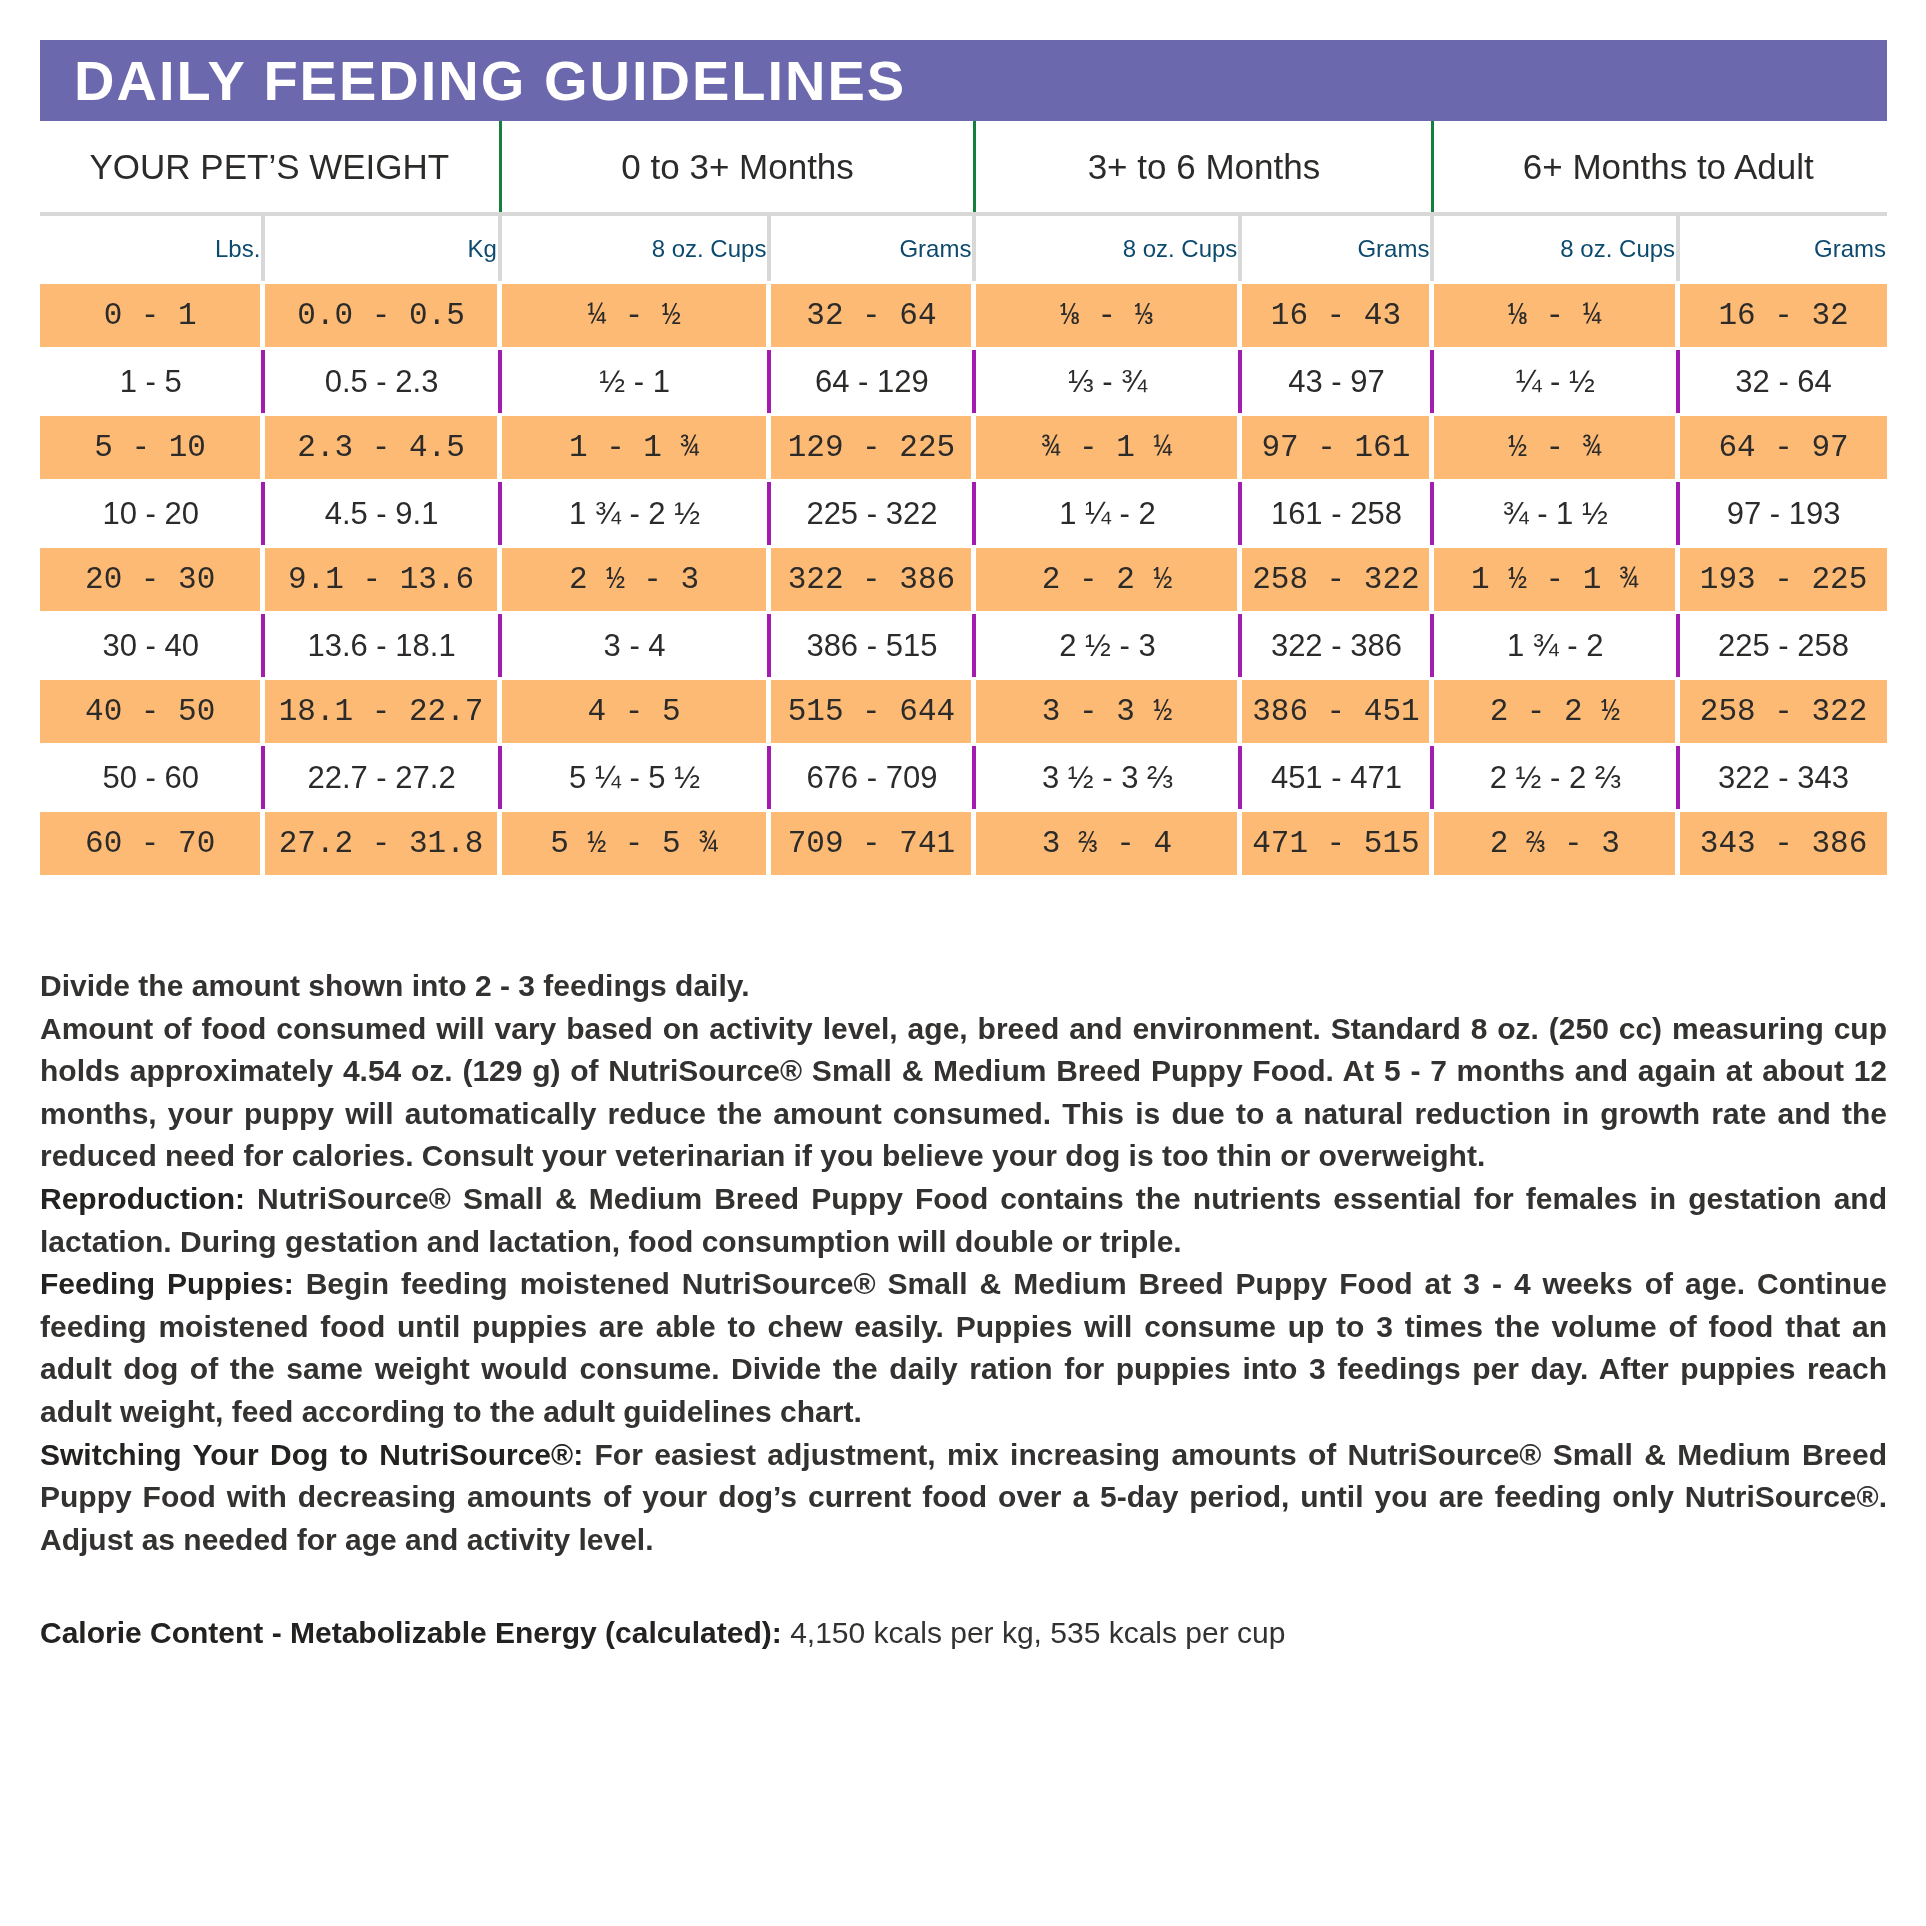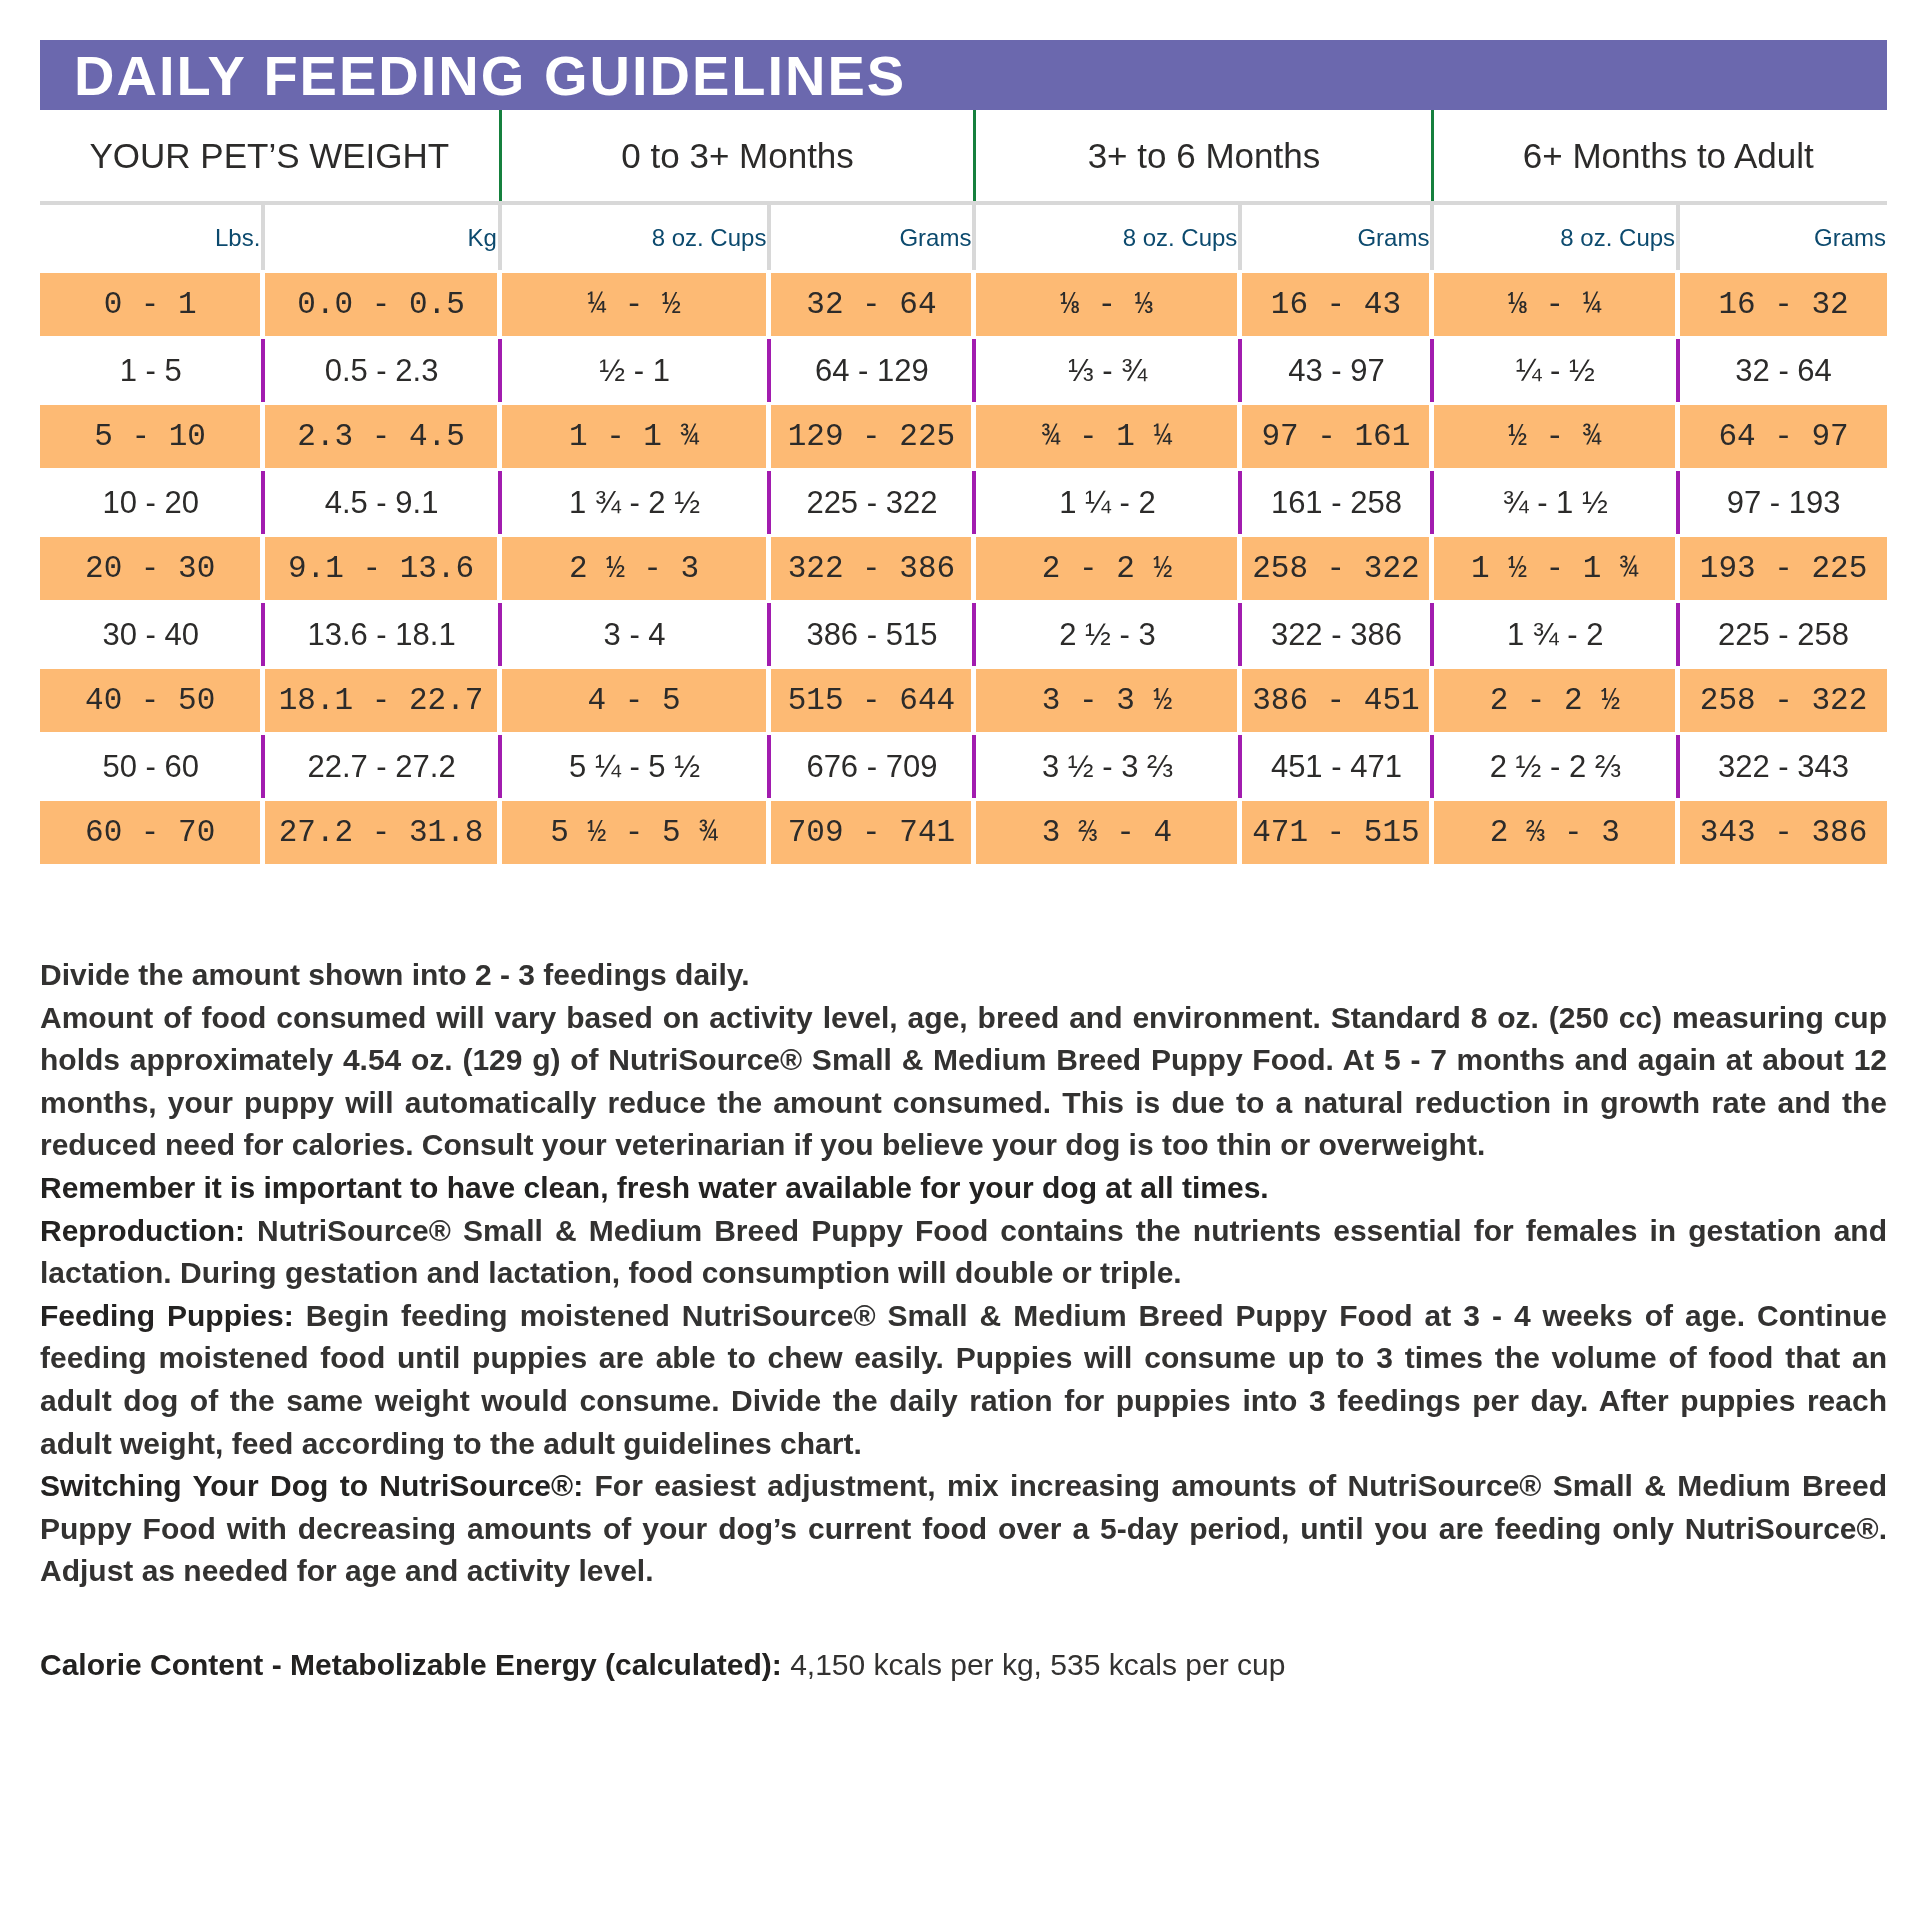--- a/index.html
+++ b/index.html
@@ -16,21 +16,21 @@
   }
   .page {
     box-sizing: border-box;
     width: 1927px;
     height: 1927px;
     padding: 40px;
   }
   
   .banner {
     background: #6b68ae;
-    height: 70px;
+    height: 81px;
     display: flex;
     align-items: center;
     padding-left: 34px;
     box-sizing: border-box;
   }
   .banner h1 {
     margin: 0;
     color: #ffffff;
     font-size: 56px;
     font-weight: bold;
@@ -250,21 +250,20 @@
           <td>2 ⅔ - 3</td>
           <td>343 - 386</td>
         </tr>
       </tbody>
     </table>
   </section>
 
   <section class="notes">
     <p><b></b><span>Divide the amount shown into 2 - 3 feedings daily.</span></p>
     <p><b></b><span>Amount of food consumed will vary based on activity level, age, breed and environment. Standard 8 oz. (250 cc) measuring cup holds approximately 4.54 oz. (129 g) of NutriSource® Small &amp; Medium Breed Puppy Food. At 5 - 7 months and again at about 12 months, your puppy will automatically reduce the amount consumed. This is due to a natural reduction in growth rate and the reduced need for calories. Consult your veterinarian if you believe your dog is too thin or overweight.</span></p>
-    <p><b>Remember it is important to have clean, fresh water available for your dog at all times.</b><span></span></p>
     <p><b>Reproduction:</b><span> NutriSource® Small &amp; Medium Breed Puppy Food contains the nutrients essential for females in gestation and lactation. During gestation and lactation, food consumption will double or triple.</span></p>
     <p><b>Feeding Puppies:</b><span> Begin feeding moistened NutriSource® Small &amp; Medium Breed Puppy Food at 3 - 4 weeks of age. Continue feeding moistened food until puppies are able to chew easily. Puppies will consume up to 3 times the volume of food that an adult dog of the same weight would consume. Divide the daily ration for puppies into 3 feedings per day. After puppies reach adult weight, feed according to the adult guidelines chart.</span></p>
     <p><b>Switching Your Dog to NutriSource®:</b><span> For easiest adjustment, mix increasing amounts of NutriSource® Small &amp; Medium Breed Puppy Food with decreasing amounts of your dog’s current food over a 5-day period, until you are feeding only NutriSource®. Adjust as needed for age and activity level.</span></p>
   </section>
 
   <p class="calorie"><b>Calorie Content - Metabolizable Energy (calculated):</b><span> 4,150 kcals per kg, 535 kcals per cup</span></p>
 
 </div>
 
 

